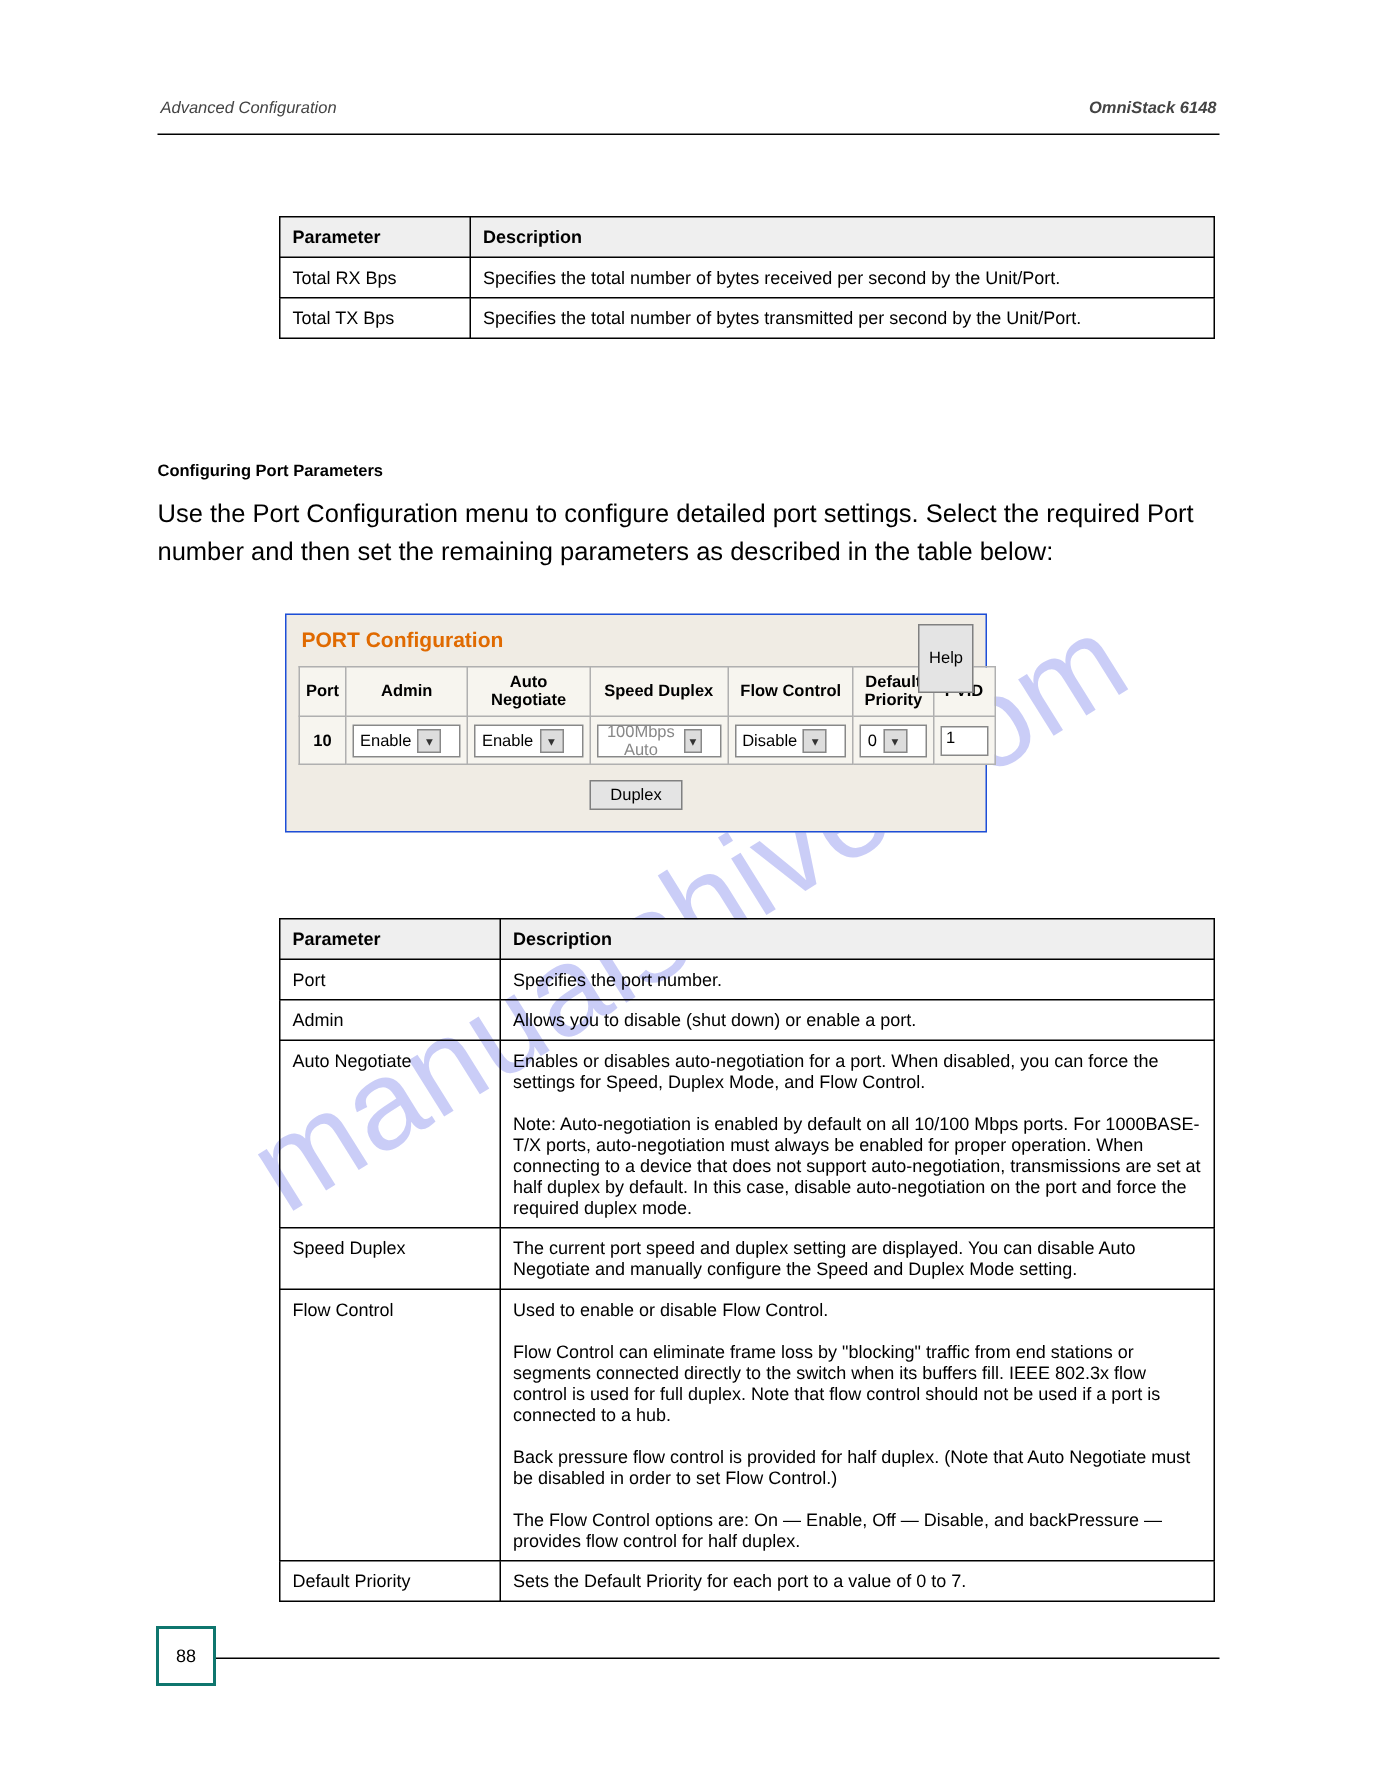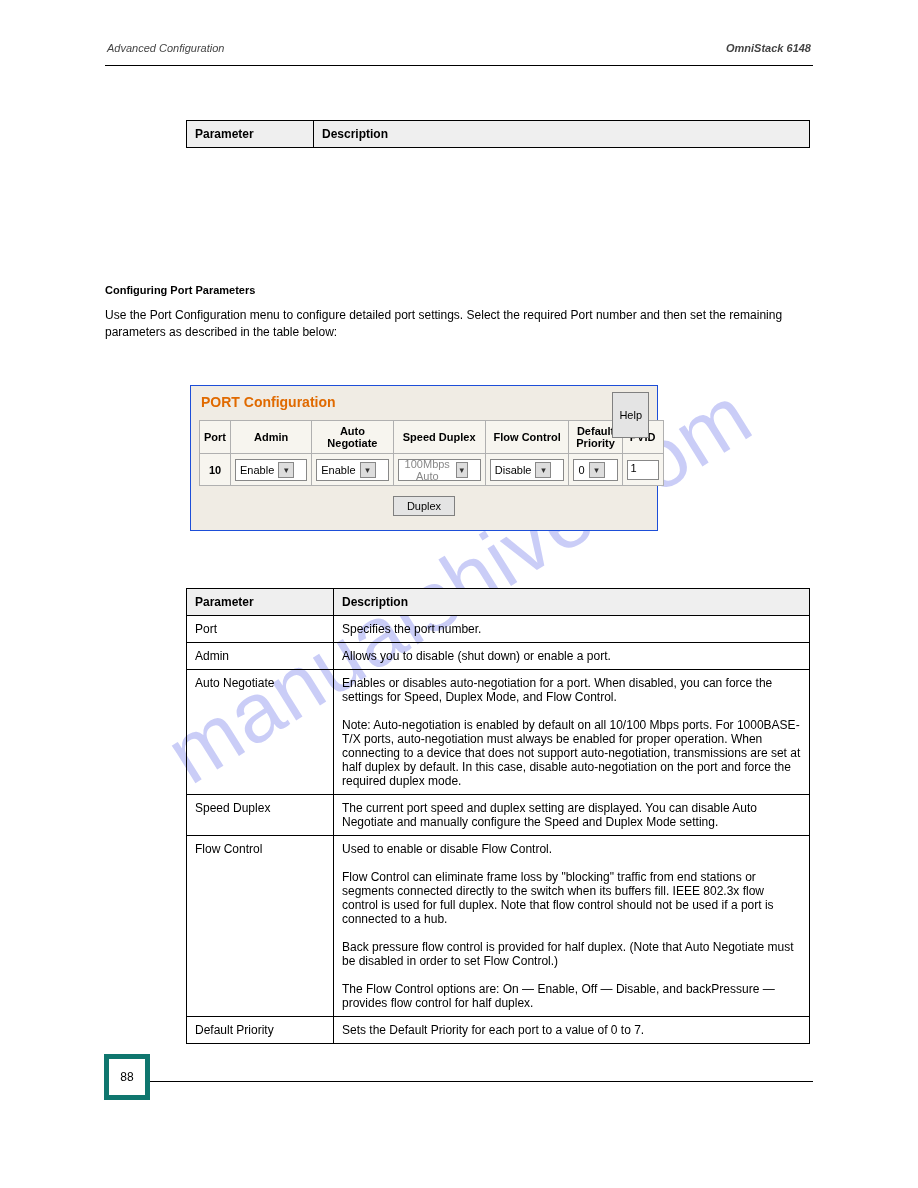--- a/index.html
+++ b/index.html
@@ -7,20 +7,21 @@
     padding: 0;
     background: #fff;
     font-family: Arial, Helvetica, sans-serif;
     color: #000;
     width: 918px;
   }
   .page {
     position: relative;
     width: 918px;
     height: 1148px;
+    margin-top: 24px;
   }
   .header-rule {
     position: absolute;
     left: 105px;
     right: 105px;
     top: 65px;
     border-top: 1px solid #000;
   }
   .header-left {
     position: absolute;
@@ -65,21 +66,21 @@
     left: 105px;
     top: 284px;
     font-size: 11px;
     font-weight: bold;
   }
   .sec-intro {
     position: absolute;
     left: 105px;
     top: 307px;
     right: 107px;
-    font-size: 12px;
+    font-size: 17px;
     line-height: 1.45;
   }
   
   .portbox {
     position: absolute;
     left: 190px;
     top: 385px;
     width: 450px;
     border: 1px solid #1d4ed8;
     background: #f0ece4;
@@ -172,21 +173,21 @@
     font-weight: bold;
   }
   .t2 .c0 { width: 130px; }
   
   .pnbox {
     position: absolute;
     left: 104px;
     bottom: 48px;
     width: 36px;
     height: 36px;
-    border: 5px solid #0f766e;
+    border: 2px solid #0f766e;
     display: flex;
     align-items: center;
     justify-content: center;
     font-size: 12px;
     background: #fff;
   }
   .pnrule {
     position: absolute;
     left: 140px;
     right: 105px;
@@ -216,20 +217,28 @@
   <div class="header-left">Advanced Configuration</div>
   <div class="header-right">OmniStack 6148</div>
 
   <div class="wm">manualshive.com</div>
 
   <table class="t1">
     <tbody>
         <tr>
       <th class="c0">Parameter</th>
       <th>Description</th>
+    </tr>
+    <tr>
+      <td>Total RX Bps</td>
+      <td>Specifies the total number of bytes received per second by the Unit/Port.</td>
+    </tr>
+    <tr>
+      <td>Total TX Bps</td>
+      <td>Specifies the total number of bytes transmitted per second by the Unit/Port.</td>
     </tr>
   </tbody>
     </table>
 
   <div class="sec-title">Configuring Port Parameters</div>
   <div class="sec-intro">Use the Port Configuration menu to configure detailed port settings. Select the required Port number and then set the remaining parameters as described in the table below:</div>
 
   <div class="portbox">
     <span class="title">PORT Configuration</span>
     <button class="helpbtn">Help</button>

